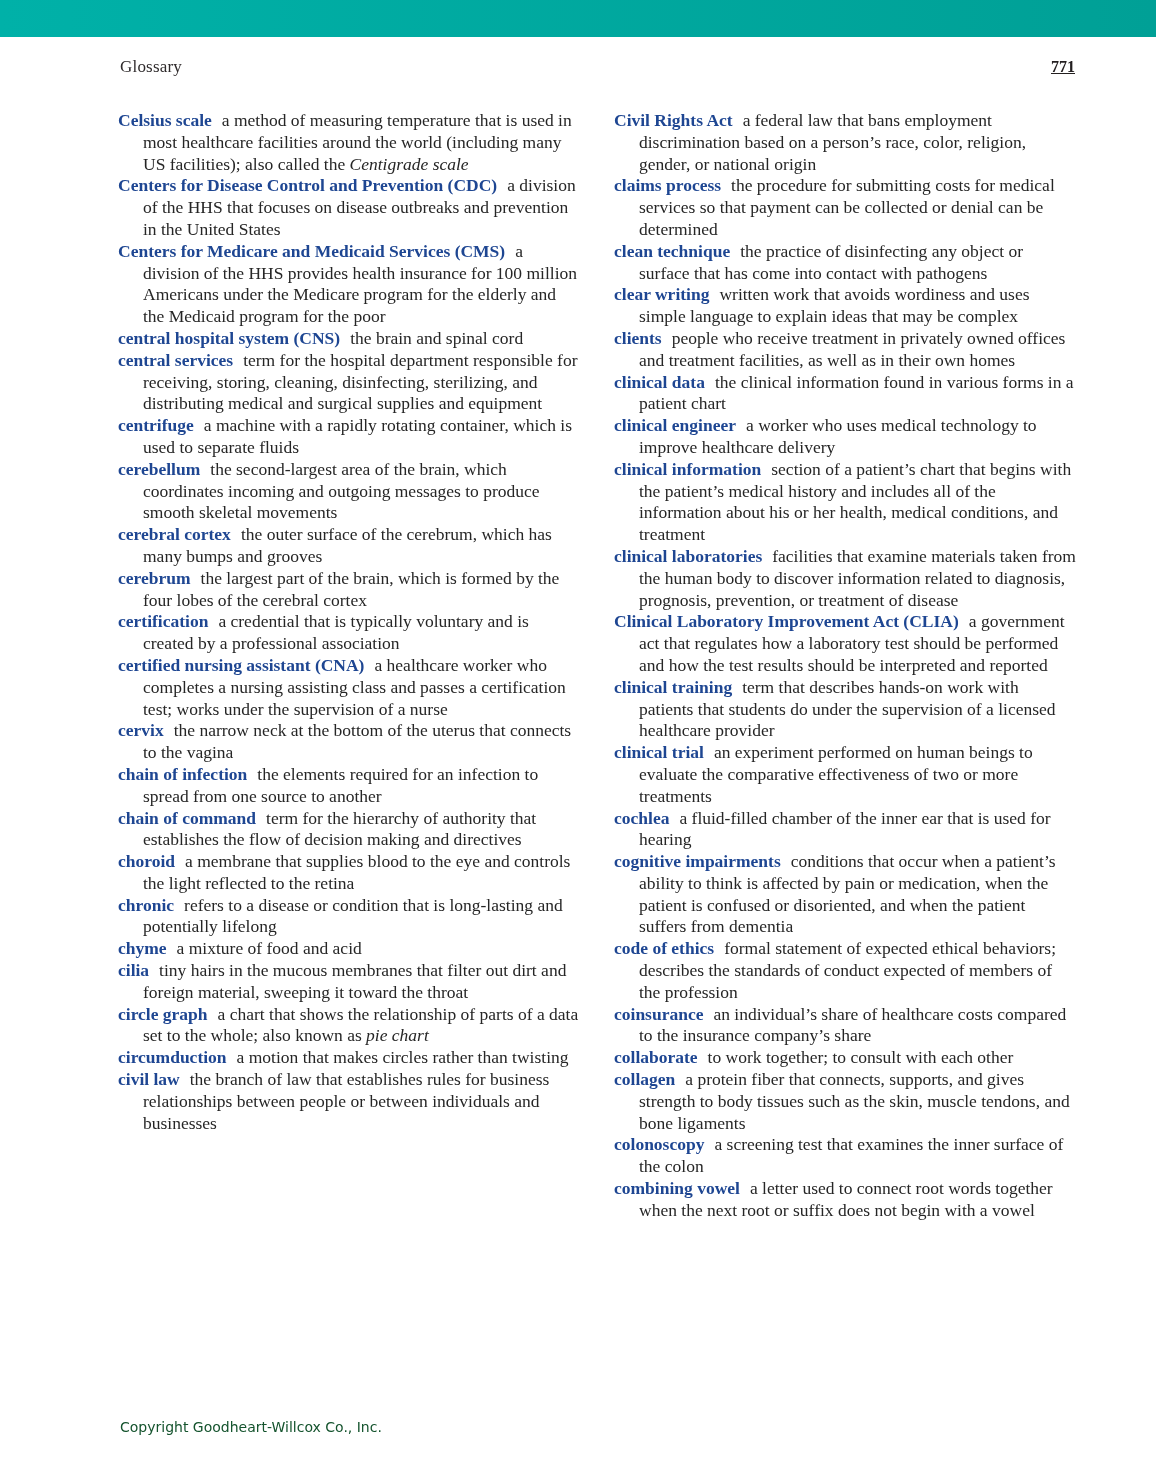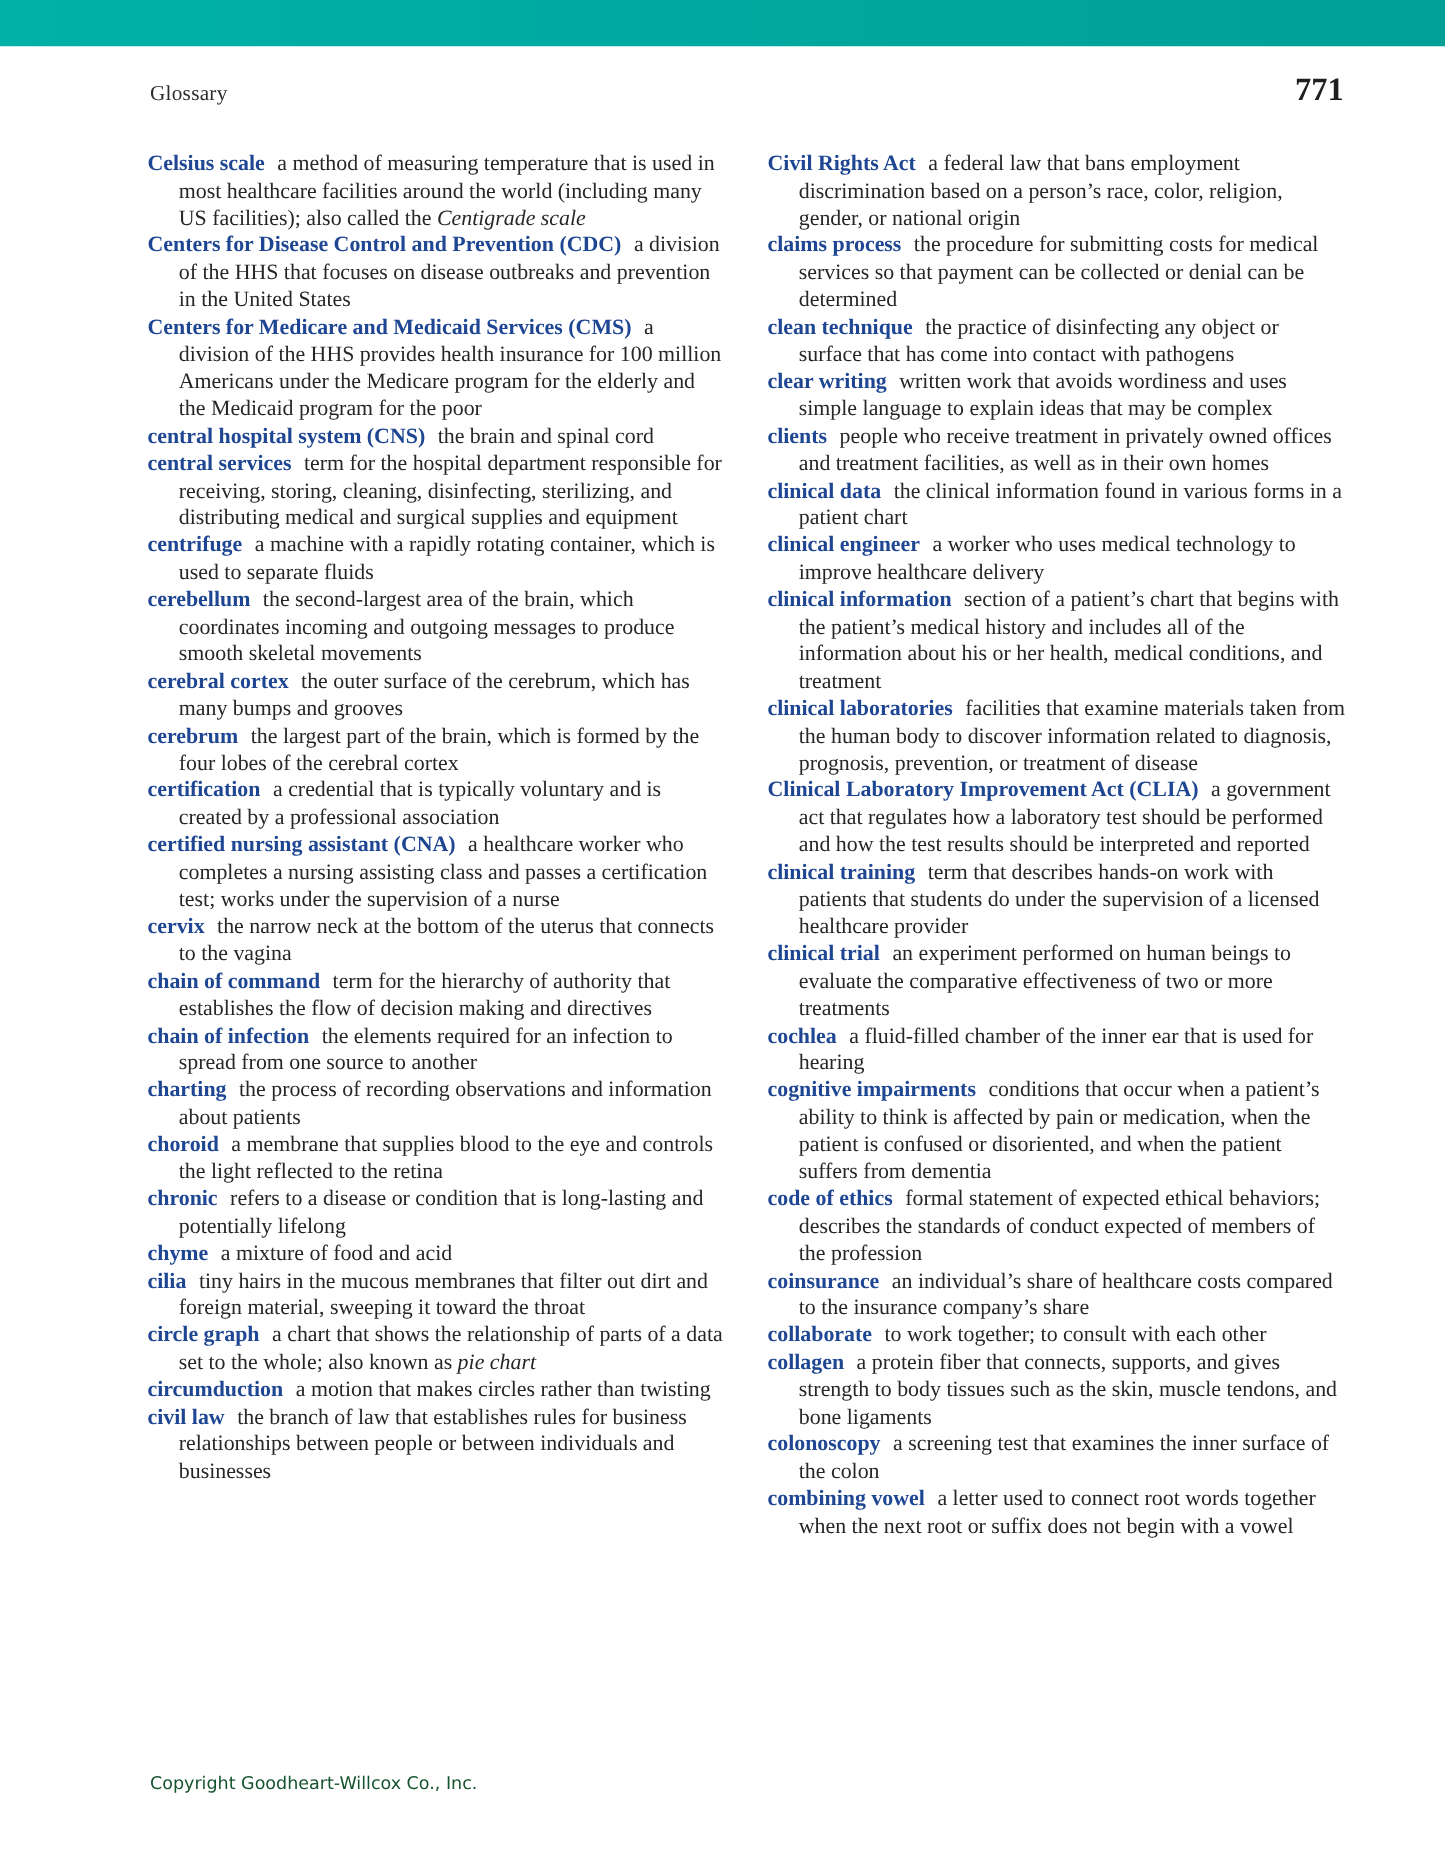--- a/index.html
+++ b/index.html
@@ -14,21 +14,21 @@
   .accent-bar {
     width: 100%; height: 37px;
     background: linear-gradient(90deg, var(--accent1, #00b1a8), var(--accent2, #00a096));
   }
   .running-head {
     display: flex; justify-content: space-between; align-items: baseline;
     margin: 20px 81px 0 120px;
     gap: 37px;
   }
   .running-title { font-size: 17px; color: #2f2b2c; letter-spacing: 0.2px; }
-  .page-num { font-size: 26px; font-weight: bold; color: #231f20; }
+  .page-num { font-size: 16px; font-weight: bold; color: #231f20; text-decoration: underline; }
   .columns {
     display: flex; gap: 33px;
     margin: 33px 79px 0 118px;
   }
   .column { flex: 1; min-width: 0; }
   .entry {
     margin: 0;
     padding-left: 25px; text-indent: -25px;
     font-size: 17.5px; line-height: 21.8px;
   }
@@ -59,23 +59,22 @@
         <p class="entry"><b class="term">Centers for Medicare and Medicaid Services (CMS)</b><span class="def">a division of the HHS provides health insurance for 100 million Americans under the Medicare program for the elderly and the Medicaid program for the poor</span></p>
         <p class="entry"><b class="term">central hospital system (CNS)</b><span class="def">the brain and spinal cord</span></p>
         <p class="entry"><b class="term">central services</b><span class="def">term for the hospital department responsible for receiving, storing, cleaning, disinfecting, sterilizing, and distributing medical and surgical supplies and equipment</span></p>
         <p class="entry"><b class="term">centrifuge</b><span class="def">a machine with a rapidly rotating container, which is used to separate fluids</span></p>
         <p class="entry"><b class="term">cerebellum</b><span class="def">the second-largest area of the brain, which coordinates incoming and outgoing messages to produce smooth skeletal movements</span></p>
         <p class="entry"><b class="term">cerebral cortex</b><span class="def">the outer surface of the cerebrum, which has many bumps and grooves</span></p>
         <p class="entry"><b class="term">cerebrum</b><span class="def">the largest part of the brain, which is formed by the four lobes of the cerebral cortex</span></p>
         <p class="entry"><b class="term">certification</b><span class="def">a credential that is typically voluntary and is created by a professional association</span></p>
         <p class="entry"><b class="term">certified nursing assistant (CNA)</b><span class="def">a healthcare worker who completes a nursing assisting class and passes a certification test; works under the supervision of a nurse</span></p>
         <p class="entry"><b class="term">cervix</b><span class="def">the narrow neck at the bottom of the uterus that connects to the vagina</span></p>
+        <p class="entry"><b class="term">chain of infection</b><span class="def">the elements required for an infection to spread from one source to another</span></p>
         <p class="entry"><b class="term">chain of command</b><span class="def">term for the hierarchy of authority that establishes the flow of decision making and directives</span></p>
-        <p class="entry"><b class="term">chain of infection</b><span class="def">the elements required for an infection to spread from one source to another</span></p>
-        <p class="entry"><b class="term">charting</b><span class="def">the process of recording observations and information about patients</span></p>
         <p class="entry"><b class="term">choroid</b><span class="def">a membrane that supplies blood to the eye and controls the light reflected to the retina</span></p>
         <p class="entry"><b class="term">chronic</b><span class="def">refers to a disease or condition that is long-lasting and potentially lifelong</span></p>
         <p class="entry"><b class="term">chyme</b><span class="def">a mixture of food and acid</span></p>
         <p class="entry"><b class="term">cilia</b><span class="def">tiny hairs in the mucous membranes that filter out dirt and foreign material, sweeping it toward the throat</span></p>
         <p class="entry"><b class="term">circle graph</b><span class="def">a chart that shows the relationship of parts of a data set to the whole; also known as </span><span class="def-italic">pie chart</span></p>
         <p class="entry"><b class="term">circumduction</b><span class="def">a motion that makes circles rather than twisting</span></p>
         <p class="entry"><b class="term">civil law</b><span class="def">the branch of law that establishes rules for business relationships between people or between individuals and businesses</span></p>
       </section>
     <section class="column" id="col-right">
         <p class="entry"><b class="term">Civil Rights Act</b><span class="def">a federal law that bans employment discrimination based on a person’s race, color, religion, gender, or national origin</span></p>

